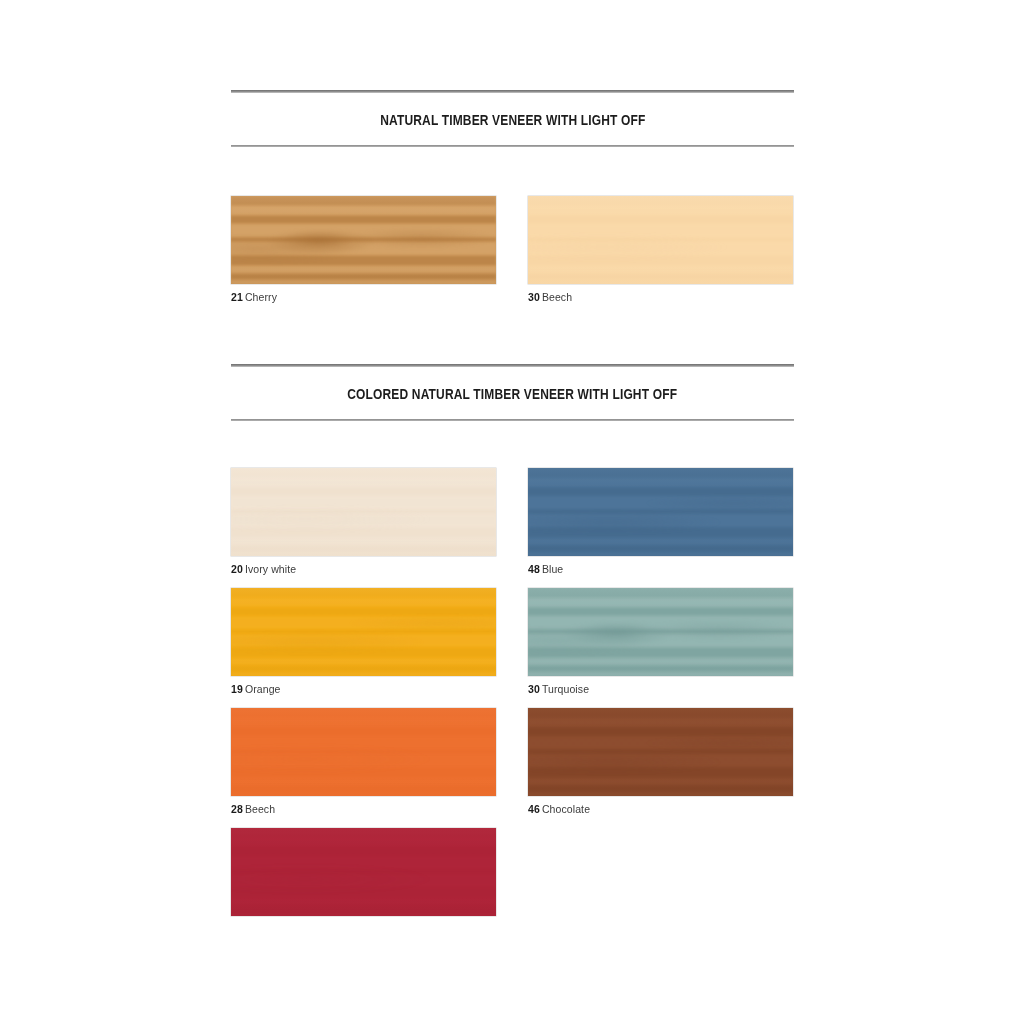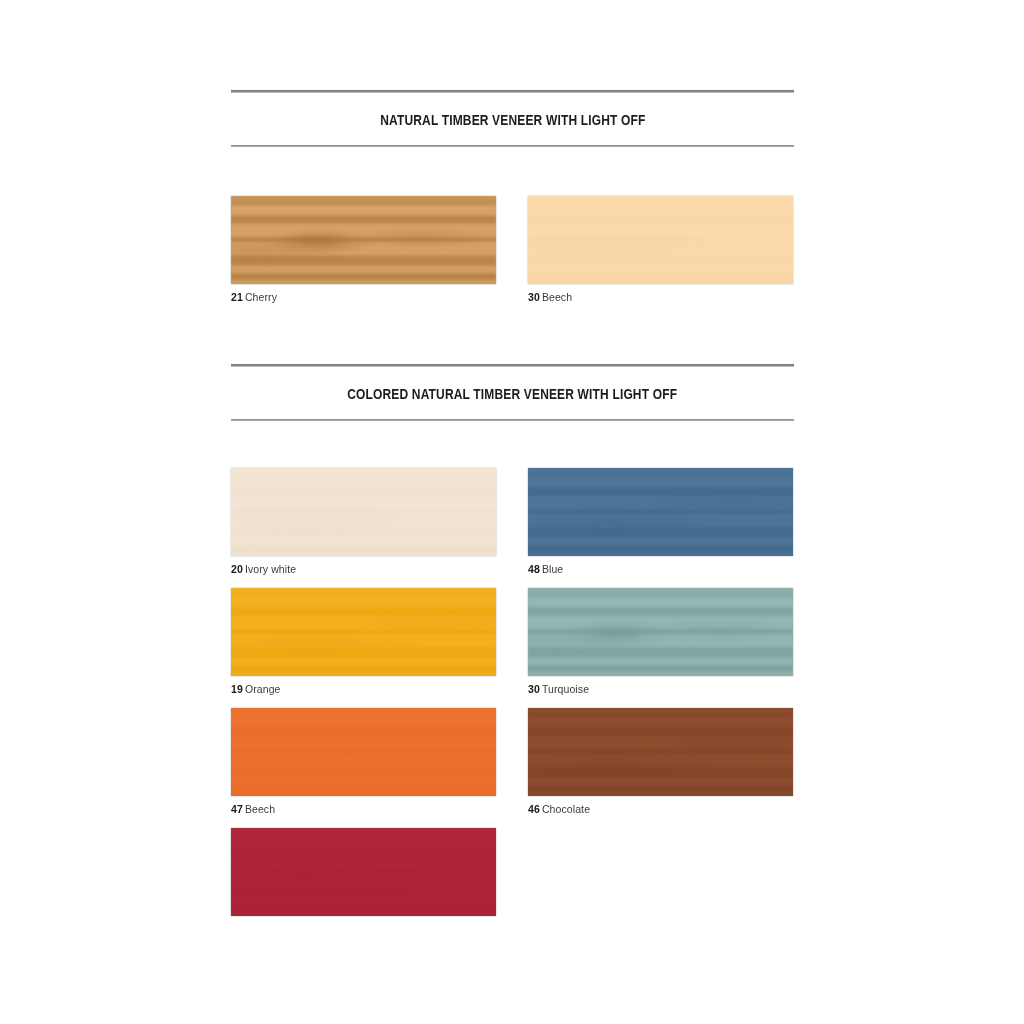--- a/index.html
+++ b/index.html
@@ -179,21 +179,21 @@
           <div class="swatch-label"><span class="num">30</span><span>Turquoise</span></div>
         </div>
       </div>
       <div class="swatch-row">
         <div class="swatch-cell">
           <div class="swatch-chip" style="background: rgb(237, 111, 46);">
             <div class="grain" style="background-image: linear-gradient(rgba(224, 100, 36, 0.1) 0px, rgba(224, 100, 36, 0.1) 9px, rgba(224, 100, 36, 0) 9px, rgba(224, 100, 36, 0) 11px, rgba(242, 127, 68, 0.07) 11px, rgba(242, 127, 68, 0.07) 18px, rgba(242, 127, 68, 0) 18px, rgba(242, 127, 68, 0) 20px, rgba(224, 100, 36, 0.1) 20px, rgba(224, 100, 36, 0.1) 27px, rgba(224, 100, 36, 0) 27px, rgba(224, 100, 36, 0) 29px, rgba(242, 127, 68, 0.07) 29px, rgba(242, 127, 68, 0.07) 40px, rgba(242, 127, 68, 0) 40px, rgba(242, 127, 68, 0) 42px, rgba(224, 100, 36, 0.1) 42px, rgba(224, 100, 36, 0.1) 45px, rgba(224, 100, 36, 0) 45px, rgba(224, 100, 36, 0) 47px, rgba(242, 127, 68, 0.07) 47px, rgba(242, 127, 68, 0.07) 58px, rgba(242, 127, 68, 0) 58px, rgba(242, 127, 68, 0) 60px, rgba(224, 100, 36, 0.1) 60px, rgba(224, 100, 36, 0.1) 69px, rgba(224, 100, 36, 0) 69px, rgba(224, 100, 36, 0) 71px, rgba(242, 127, 68, 0.07) 71px, rgba(242, 127, 68, 0.07) 76px, rgba(242, 127, 68, 0) 76px, rgba(242, 127, 68, 0) 78px, rgba(224, 100, 36, 0.1) 78px, rgba(224, 100, 36, 0.1) 83px, rgba(224, 100, 36, 0) 83px, rgba(224, 100, 36, 0) 85px); filter: blur(1.1px);"></div>
             <div class="grain" style="background-image: radial-gradient(150px 18px at 28% 58%, rgba(224, 100, 36, 0.1) 0%, rgba(224, 100, 36, 0) 85%); filter: blur(1.4px);"></div>
             <div class="grain" style="background-image: linear-gradient(rgba(242, 127, 68, 0.3) 0%, rgba(255, 255, 255, 0) 22%, rgba(255, 255, 255, 0) 78%, rgba(224, 100, 36, 0.16) 100%);"></div>
           </div>
-          <div class="swatch-label"><span class="num">47</span><span>Beech</span></div>
+          <div class="swatch-label"><span class="num">28</span><span>Beech</span></div>
         </div>
         <div class="swatch-cell">
           <div class="swatch-chip" style="background: rgb(138, 74, 44);">
             <div class="grain" style="background-image: linear-gradient(rgba(116, 58, 32, 0.26) 0px, rgba(116, 58, 32, 0.26) 9px, rgba(116, 58, 32, 0) 9px, rgba(116, 58, 32, 0) 11px, rgba(157, 93, 60, 0.18) 11px, rgba(157, 93, 60, 0.18) 18px, rgba(157, 93, 60, 0) 18px, rgba(157, 93, 60, 0) 20px, rgba(116, 58, 32, 0.26) 20px, rgba(116, 58, 32, 0.26) 27px, rgba(116, 58, 32, 0) 27px, rgba(116, 58, 32, 0) 29px, rgba(157, 93, 60, 0.18) 29px, rgba(157, 93, 60, 0.18) 40px, rgba(157, 93, 60, 0) 40px, rgba(157, 93, 60, 0) 42px, rgba(116, 58, 32, 0.26) 42px, rgba(116, 58, 32, 0.26) 45px, rgba(116, 58, 32, 0) 45px, rgba(116, 58, 32, 0) 47px, rgba(157, 93, 60, 0.18) 47px, rgba(157, 93, 60, 0.18) 58px, rgba(157, 93, 60, 0) 58px, rgba(157, 93, 60, 0) 60px, rgba(116, 58, 32, 0.26) 60px, rgba(116, 58, 32, 0.26) 69px, rgba(116, 58, 32, 0) 69px, rgba(116, 58, 32, 0) 71px, rgba(157, 93, 60, 0.18) 71px, rgba(157, 93, 60, 0.18) 76px, rgba(157, 93, 60, 0) 76px, rgba(157, 93, 60, 0) 78px, rgba(116, 58, 32, 0.26) 78px, rgba(116, 58, 32, 0.26) 83px, rgba(116, 58, 32, 0) 83px, rgba(116, 58, 32, 0) 85px, rgba(157, 93, 60, 0.18) 85px, rgba(157, 93, 60, 0.18) 94px, rgba(157, 93, 60, 0) 94px, rgba(157, 93, 60, 0) 96px, rgba(116, 58, 32, 0.26) 96px, rgba(116, 58, 32, 0.26) 103px, rgba(116, 58, 32, 0) 103px, rgba(116, 58, 32, 0) 105px, rgba(157, 93, 60, 0.18) 105px, rgba(157, 93, 60, 0.18) 112px, rgba(157, 93, 60, 0) 112px, rgba(157, 93, 60, 0) 114px, rgba(116, 58, 32, 0.26) 114px, rgba(116, 58, 32, 0.26) 125px, rgba(116, 58, 32, 0) 125px, rgba(116, 58, 32, 0) 127px); filter: blur(1.1px);"></div>
             <div class="grain" style="background-image: radial-gradient(140px 14px at 30% 62%, rgba(116, 58, 32, 0.22) 0%, rgba(116, 58, 32, 0) 82%), radial-gradient(110px 10px at 78% 40%, rgba(116, 58, 32, 0.18) 0%, rgba(116, 58, 32, 0) 82%); filter: blur(1.4px);"></div>
             <div class="grain" style="background-image: linear-gradient(rgba(157, 93, 60, 0.3) 0%, rgba(255, 255, 255, 0) 22%, rgba(255, 255, 255, 0) 78%, rgba(116, 58, 32, 0.16) 100%);"></div>
           </div>
           <div class="swatch-label"><span class="num">46</span><span>Chocolate</span></div>
         </div>
       </div>

